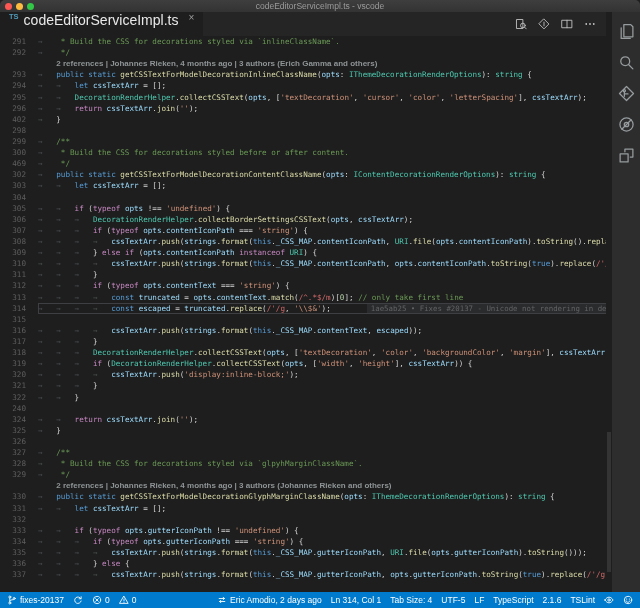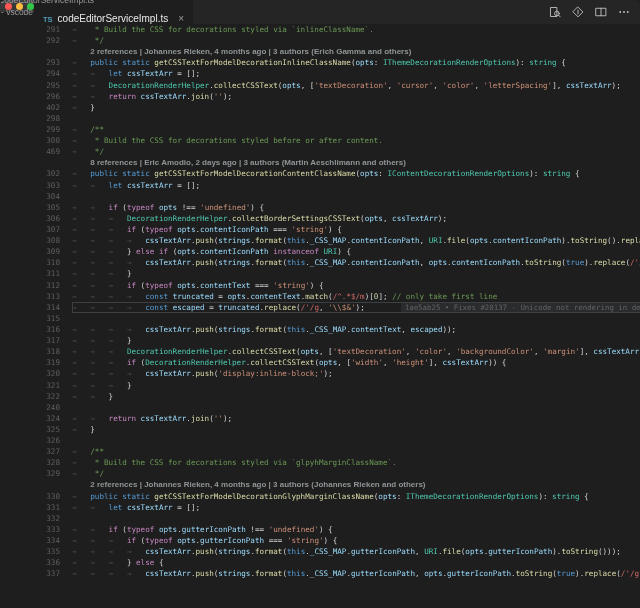--- a/index.html
+++ b/index.html
@@ -1,31 +1,31 @@
 <!DOCTYPE html>
 <html><head>
 <meta charset="utf-8">
 <style>
   html,body{margin:0;padding:0;background:#1e1e1e;}
   body{width:640px;height:608px;overflow:hidden;font-family:"Liberation Sans",sans-serif;}
-  .window{width:640px;height:608px;display:flex;overflow:hidden;border-radius:5px 5px 0 0;}
+  .window{width:640px;height:608px;display:flex;flex-direction:column;overflow:hidden;border-radius:5px 5px 0 0;}
   
   .titlebar{height:12px;flex:none;background:linear-gradient(#3e3e3e,#333333);position:relative;display:flex;align-items:center;}
   .lights{display:flex;gap:4px;padding-left:5px;z-index:2;}
   .light{width:7px;height:7px;border-radius:50%;}
   .light.red{background:#fc5753;}.light.yellow{background:#fdbc40;}.light.green{background:#33c748;}
   .title{position:absolute;left:0;right:0;text-align:center;font-size:8.5px;line-height:12px;color:#9b9b9b;}
   
   .main{flex:1;display:flex;min-height:0;}
   .editor-col{width:606px;flex:none;display:flex;flex-direction:column;min-height:0;}
   
   .tabbar{height:24px;flex:none;background:#252526;display:flex;align-items:stretch;}
-  .tab{background:#1e1e1e;display:flex;align-items:flex-end;padding:0 9px;gap:5px;}
+  .tab{background:#1e1e1e;display:flex;align-items:flex-start;padding:0 9px;gap:5px;}
   .ts-badge{color:#519aba;font-size:7.5px;font-weight:bold;}
-  .tab-label{color:#e9e9e9;font-size:10px;}
+  .tab-label{color:#e9e9e9;font-size:14px;}
   .tab-close{color:#9d9d9d;font-size:10px;margin-left:5px;}
   .tab-actions{margin-left:auto;display:flex;align-items:center;gap:11px;padding-right:10px;color:#c2c2c2;}
   .tab-actions svg{width:12px;height:12px;}
   svg.ic{fill:none;stroke:currentColor;stroke-width:1.2;stroke-linecap:round;stroke-linejoin:round;display:block;}
   svg.ic .fl{fill:currentColor;stroke:none;}
   
   .editor{flex:1;min-height:0;overflow:hidden;background:#1e1e1e;font-family:"DejaVu Sans Mono",monospace;font-size:7.6px;}
   .row{height:11.12px;line-height:11.12px;display:flex;white-space:pre;}
   .ln{flex:none;width:26px;text-align:right;padding-right:12px;color:#5e5e5e;}
   .code{flex:1;overflow:hidden;white-space:pre;}
@@ -113,21 +113,20 @@
           <div class="row"><span class="ln"></span><span class="code"><span class="ind"></span><span class="lens">2 references | Johannes Rieken, 4 months ago | 3 authors (Erich Gamma and others)</span></span></div>
           <div class="row"><span class="ln">293</span><span class="code"><span class="ind">→</span><span class="tk-k">public static </span><span class="tk-f">getCSSTextForModelDecorationInlineClassName</span><span class="tk-p">(</span><span class="tk-v">opts</span><span class="tk-p">: </span><span class="tk-y">IThemeDecorationRenderOptions</span><span class="tk-p">): </span><span class="tk-y">string</span><span class="tk-p"> {</span></span></div>
           <div class="row"><span class="ln">294</span><span class="code"><span class="ind">→</span><span class="ind">→</span><span class="tk-k">let </span><span class="tk-v">cssTextArr</span><span class="tk-p"> = [];</span></span></div>
           <div class="row"><span class="ln">295</span><span class="code"><span class="ind">→</span><span class="ind">→</span><span class="tk-y">DecorationRenderHelper</span><span class="tk-p">.</span><span class="tk-f">collectCSSText</span><span class="tk-p">(</span><span class="tk-v">opts</span><span class="tk-p">, [</span><span class="tk-s">'textDecoration'</span><span class="tk-p">, </span><span class="tk-s">'cursor'</span><span class="tk-p">, </span><span class="tk-s">'color'</span><span class="tk-p">, </span><span class="tk-s">'letterSpacing'</span><span class="tk-p">], </span><span class="tk-v">cssTextArr</span><span class="tk-p">);</span></span></div>
           <div class="row"><span class="ln">296</span><span class="code"><span class="ind">→</span><span class="ind">→</span><span class="tk-c">return </span><span class="tk-v">cssTextArr</span><span class="tk-p">.</span><span class="tk-f">join</span><span class="tk-p">(</span><span class="tk-s">''</span><span class="tk-p">);</span></span></div>
           <div class="row"><span class="ln">402</span><span class="code"><span class="ind">→</span><span class="tk-p">}</span></span></div>
           <div class="row"><span class="ln">298</span><span class="code"></span></div>
           <div class="row"><span class="ln">299</span><span class="code"><span class="ind">→</span><span class="tk-m">/**</span></span></div>
           <div class="row"><span class="ln">300</span><span class="code"><span class="ind">→</span><span class="tk-m"> * Build the CSS for decorations styled before or after content.</span></span></div>
           <div class="row"><span class="ln">469</span><span class="code"><span class="ind">→</span><span class="tk-m"> */</span></span></div>
-          <div class="row"><span class="ln"></span><span class="code"><span class="ind"></span><span class="lens">8 references | Eric Amodio, 2 days ago | 3 authors (Martin Aeschlimann and others)</span></span></div>
           <div class="row"><span class="ln">302</span><span class="code"><span class="ind">→</span><span class="tk-k">public static </span><span class="tk-f">getCSSTextForModelDecorationContentClassName</span><span class="tk-p">(</span><span class="tk-v">opts</span><span class="tk-p">: </span><span class="tk-y">IContentDecorationRenderOptions</span><span class="tk-p">): </span><span class="tk-y">string</span><span class="tk-p"> {</span></span></div>
           <div class="row"><span class="ln">303</span><span class="code"><span class="ind">→</span><span class="ind">→</span><span class="tk-k">let </span><span class="tk-v">cssTextArr</span><span class="tk-p"> = [];</span></span></div>
           <div class="row"><span class="ln">304</span><span class="code"></span></div>
           <div class="row"><span class="ln">305</span><span class="code"><span class="ind">→</span><span class="ind">→</span><span class="tk-c">if </span><span class="tk-p">(</span><span class="tk-c">typeof </span><span class="tk-v">opts</span><span class="tk-p"> !== </span><span class="tk-s">'undefined'</span><span class="tk-p">) {</span></span></div>
           <div class="row"><span class="ln">306</span><span class="code"><span class="ind">→</span><span class="ind">→</span><span class="ind">→</span><span class="tk-y">DecorationRenderHelper</span><span class="tk-p">.</span><span class="tk-f">collectBorderSettingsCSSText</span><span class="tk-p">(</span><span class="tk-v">opts</span><span class="tk-p">, </span><span class="tk-v">cssTextArr</span><span class="tk-p">);</span></span></div>
           <div class="row"><span class="ln">307</span><span class="code"><span class="ind">→</span><span class="ind">→</span><span class="ind">→</span><span class="tk-c">if </span><span class="tk-p">(</span><span class="tk-c">typeof </span><span class="tk-v">opts</span><span class="tk-p">.</span><span class="tk-v">contentIconPath</span><span class="tk-p"> === </span><span class="tk-s">'string'</span><span class="tk-p">) {</span></span></div>
           <div class="row"><span class="ln">308</span><span class="code"><span class="ind">→</span><span class="ind">→</span><span class="ind">→</span><span class="ind">→</span><span class="tk-v">cssTextArr</span><span class="tk-p">.</span><span class="tk-f">push</span><span class="tk-p">(</span><span class="tk-v">strings</span><span class="tk-p">.</span><span class="tk-f">format</span><span class="tk-p">(</span><span class="tk-k">this</span><span class="tk-p">.</span><span class="tk-v">_CSS_MAP</span><span class="tk-p">.</span><span class="tk-v">contentIconPath</span><span class="tk-p">, </span><span class="tk-y">URI</span><span class="tk-p">.</span><span class="tk-f">file</span><span class="tk-p">(</span><span class="tk-v">opts</span><span class="tk-p">.</span><span class="tk-v">contentIconPath</span><span class="tk-p">).</span><span class="tk-f">toString</span><span class="tk-p">().</span><span class="tk-f">replace</span></span></div>
           <div class="row"><span class="ln">309</span><span class="code"><span class="ind">→</span><span class="ind">→</span><span class="ind">→</span><span class="tk-p">} </span><span class="tk-c">else if </span><span class="tk-p">(</span><span class="tk-v">opts</span><span class="tk-p">.</span><span class="tk-v">contentIconPath</span><span class="tk-p"> </span><span class="tk-c">instanceof</span><span class="tk-p"> </span><span class="tk-y">URI</span><span class="tk-p">) {</span></span></div>
           <div class="row"><span class="ln">310</span><span class="code"><span class="ind">→</span><span class="ind">→</span><span class="ind">→</span><span class="ind">→</span><span class="tk-v">cssTextArr</span><span class="tk-p">.</span><span class="tk-f">push</span><span class="tk-p">(</span><span class="tk-v">strings</span><span class="tk-p">.</span><span class="tk-f">format</span><span class="tk-p">(</span><span class="tk-k">this</span><span class="tk-p">.</span><span class="tk-v">_CSS_MAP</span><span class="tk-p">.</span><span class="tk-v">contentIconPath</span><span class="tk-p">, </span><span class="tk-v">opts</span><span class="tk-p">.</span><span class="tk-v">contentIconPath</span><span class="tk-p">.</span><span class="tk-f">toString</span><span class="tk-p">(</span><span class="tk-k">true</span><span class="tk-p">).</span><span class="tk-f">replace</span><span class="tk-p">(</span><span class="tk-r">/'/g</span></span></div>
           <div class="row"><span class="ln">311</span><span class="code"><span class="ind">→</span><span class="ind">→</span><span class="ind">→</span><span class="tk-p">}</span></span></div>

